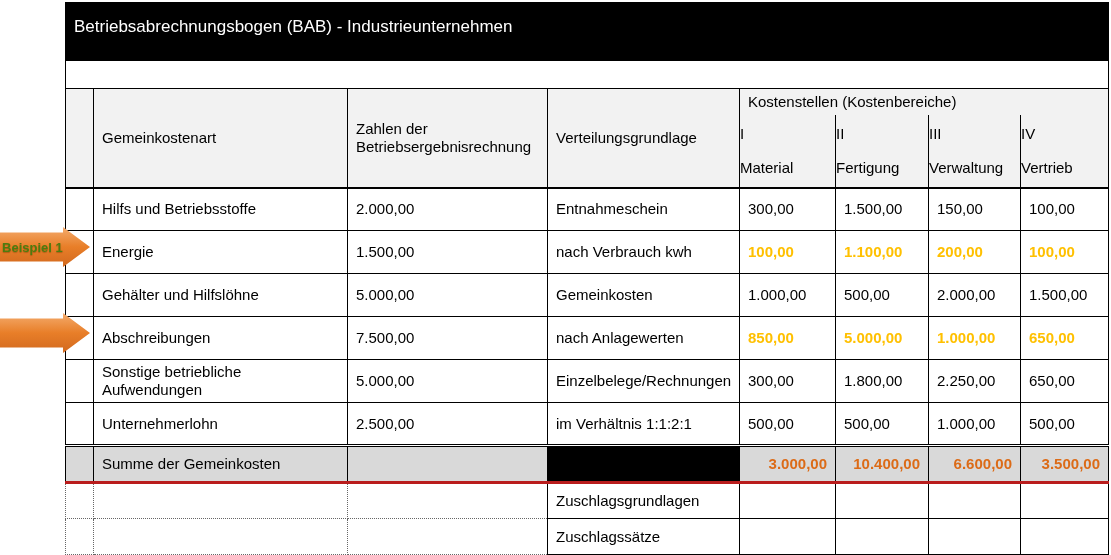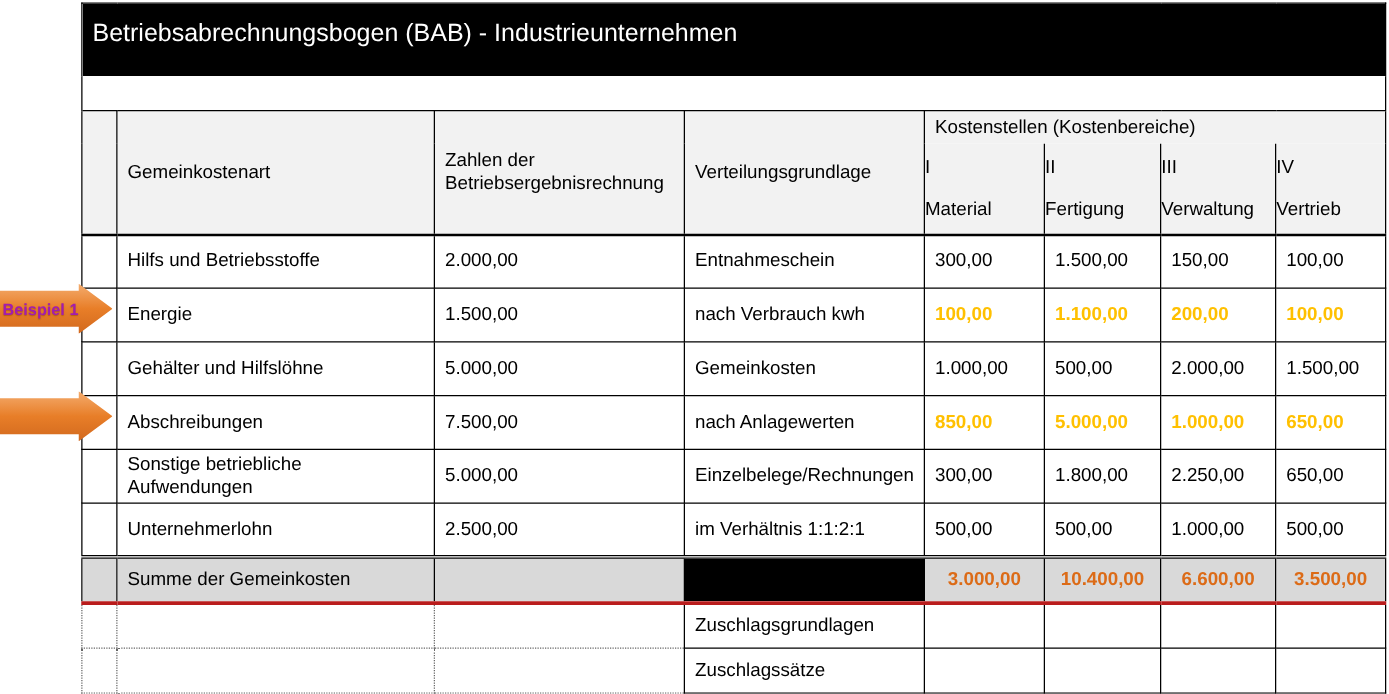--- a/index.html
+++ b/index.html
@@ -37,21 +37,21 @@
     vertical-align: middle;
     overflow: hidden;
     line-height: 1.2;
   }
 
   
   .title-cell {
     background: #000 !important;
     color: #fff;
     font-weight: bold;
-    font-size: 20px;
+    font-size: 17px;
     text-align: left;
     height: 48px;
     border-bottom: none !important;
     padding-bottom: 10px !important;
   }
   
   .gap-cell {
     height: 27px;
     border-top: none !important;
     border-bottom: none !important;
@@ -92,21 +92,21 @@
   tr.sum-row { height: 37px; }
   tr.sum-row td {
     background: var(--sum-bg, #D9D9D9);
     border-top: 3px double #000;
     border-bottom: 3px solid #b91c1c;
   }
   tr.sum-row td.black-cell { background: #000; }
   tr.sum-row td.sum-val {
     color: var(--sum-color, #DC6B17);
     font-weight: bold;
-    text-align: center;
+    text-align: right;
   }
 
   
   tr.foot-row { height: 36px; }
   tr.foot-row td.dotted {
     border: 1px dotted #666;
   }
 
   
   .callout {
@@ -123,21 +123,21 @@
   }
   .callout .label {
     position: absolute;
     left: 0;
     top: 0;
     width: 72%;
     height: 100%;
     display: flex;
     align-items: center;
     justify-content: center;
-    color: #a21caf;
+    color: #4d7c0f;
     font-weight: bold;
     font-size: 13px;
     text-shadow: 0 1px 1px rgba(120,60,0,0.45);
   }
   #callout-1 { top: 227px; }
   #callout-2 { top: 313px; }
 </style>
 </head>
 <body>
 

